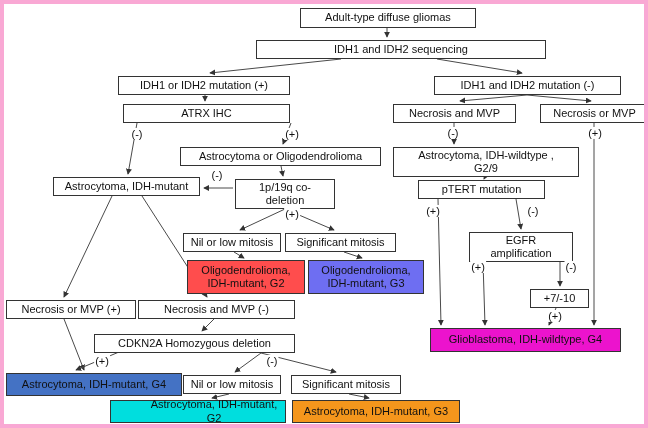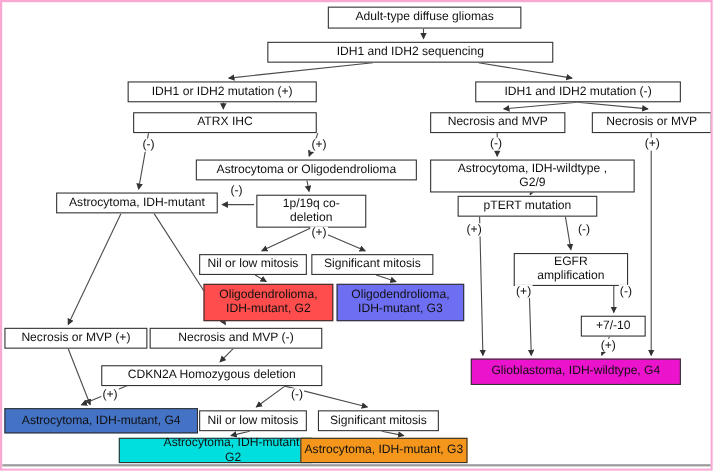--- a/index.html
+++ b/index.html
@@ -1,21 +1,21 @@
 <!DOCTYPE html>
 <html><head>
 <meta charset="utf-8">
 <style>
   html, body { margin: 0; padding: 0; background: #fff; }
   .screen {
     position: relative;
     width: 648px;
     height: 428px;
     background: #ffffff;
-    border: 2px solid #f9a8d4;
+    border: 4px solid #f9a8d4;
     box-sizing: border-box;
     overflow: hidden;
     font-family: "Liberation Sans", sans-serif;
     color: #111;
   }
   .arrows { position: absolute; left: 0; top: 0; width: 648px; height: 428px; }
   .node {
     position: absolute;
     box-sizing: border-box;
     border: 1px solid #333333;
@@ -90,21 +90,21 @@
       <line x1="481" y1="173" x2="480" y2="175" marker-end="url(#arw)"></line>
       <line x1="434" y1="195" x2="437" y2="321" marker-end="url(#arw)"></line>
       <line x1="512" y1="195" x2="517" y2="225" marker-end="url(#arw)"></line>
       <line x1="479" y1="258" x2="481" y2="321" marker-end="url(#arw)"></line>
       <line x1="556" y1="258" x2="556" y2="282" marker-end="url(#arw)"></line>
       <line x1="552" y1="304" x2="545" y2="321" marker-end="url(#arw)"></line>
     </g>
   </svg>
 
   <div class="node" style="left:296px;top:4px;width:176px;height:20px">Adult-type diffuse gliomas</div>
-  <div class="node" style="left:241px;top:36px;width:260px;height:19px">IDH1 and IDH2  sequencing</div>
+  <div class="node" style="left:252px;top:36px;width:290px;height:19px">IDH1 and IDH2  sequencing</div>
   <div class="node" style="left:114px;top:72px;width:172px;height:19px">IDH1 or IDH2 mutation (+)</div>
   <div class="node" style="left:430px;top:72px;width:187px;height:19px">IDH1 and IDH2 mutation (-)</div>
   <div class="node" style="left:119px;top:100px;width:167px;height:19px">ATRX IHC</div>
   <div class="node" style="left:389px;top:100px;width:123px;height:19px">Necrosis and MVP</div>
   <div class="node" style="left:536px;top:100px;width:109px;height:19px">Necrosis or MVP</div>
   <div class="node" style="left:176px;top:143px;width:201px;height:19px">Astrocytoma or Oligodendrolioma</div>
   <div class="node" style="left:389px;top:143px;width:186px;height:30px">Astrocytoma, IDH-wildtype ,
 G2/9</div>
   <div class="node" style="left:49px;top:173px;width:147px;height:19px">Astrocytoma, IDH-mutant</div>
   <div class="node" style="left:231px;top:175px;width:100px;height:30px">1p/19q co-
@@ -121,21 +121,21 @@
   <div class="node" style="left:179px;top:371px;width:98px;height:19px">Nil or low mitosis</div>
   <div class="node" style="left:287px;top:371px;width:110px;height:19px">Significant mitosis</div>
 
   <div class="node c-red" style="left:183px;top:256px;width:118px;height:34px">Oligodendrolioma,
 IDH-mutant, G2</div>
   <div class="node c-purple" style="left:304px;top:256px;width:116px;height:34px">Oligodendrolioma,
 IDH-mutant, G3</div>
   <div class="node c-magenta" style="left:426px;top:324px;width:191px;height:24px">Glioblastoma, IDH-wildtype, G4</div>
   <div class="node c-blue" style="left:2px;top:369px;width:176px;height:23px">Astrocytoma, IDH-mutant, G4</div>
   <div class="node c-cyan" style="left:106px;top:396px;width:176px;height:23px">Astrocytoma, IDH-mutant, G2</div>
-  <div class="node c-orange" style="left:271px;top:396px;width:152px;height:23px">Astrocytoma, IDH-mutant, G3</div>
+  <div class="node c-orange" style="left:288px;top:396px;width:168px;height:23px">Astrocytoma, IDH-mutant, G3</div>
 
   <span class="elabel" style="left:133px;top:130px">(-)</span>
   <span class="elabel" style="left:288px;top:130px">(+)</span>
   <span class="elabel" style="left:213px;top:171px">(-)</span>
   <span class="elabel" style="left:288px;top:210px">(+)</span>
   <span class="elabel" style="left:449px;top:129px">(-)</span>
   <span class="elabel" style="left:591px;top:129px">(+)</span>
   <span class="elabel" style="left:429px;top:207px">(+)</span>
   <span class="elabel" style="left:529px;top:207px">(-)</span>
   <span class="elabel" style="left:474px;top:263px">(+)</span>

